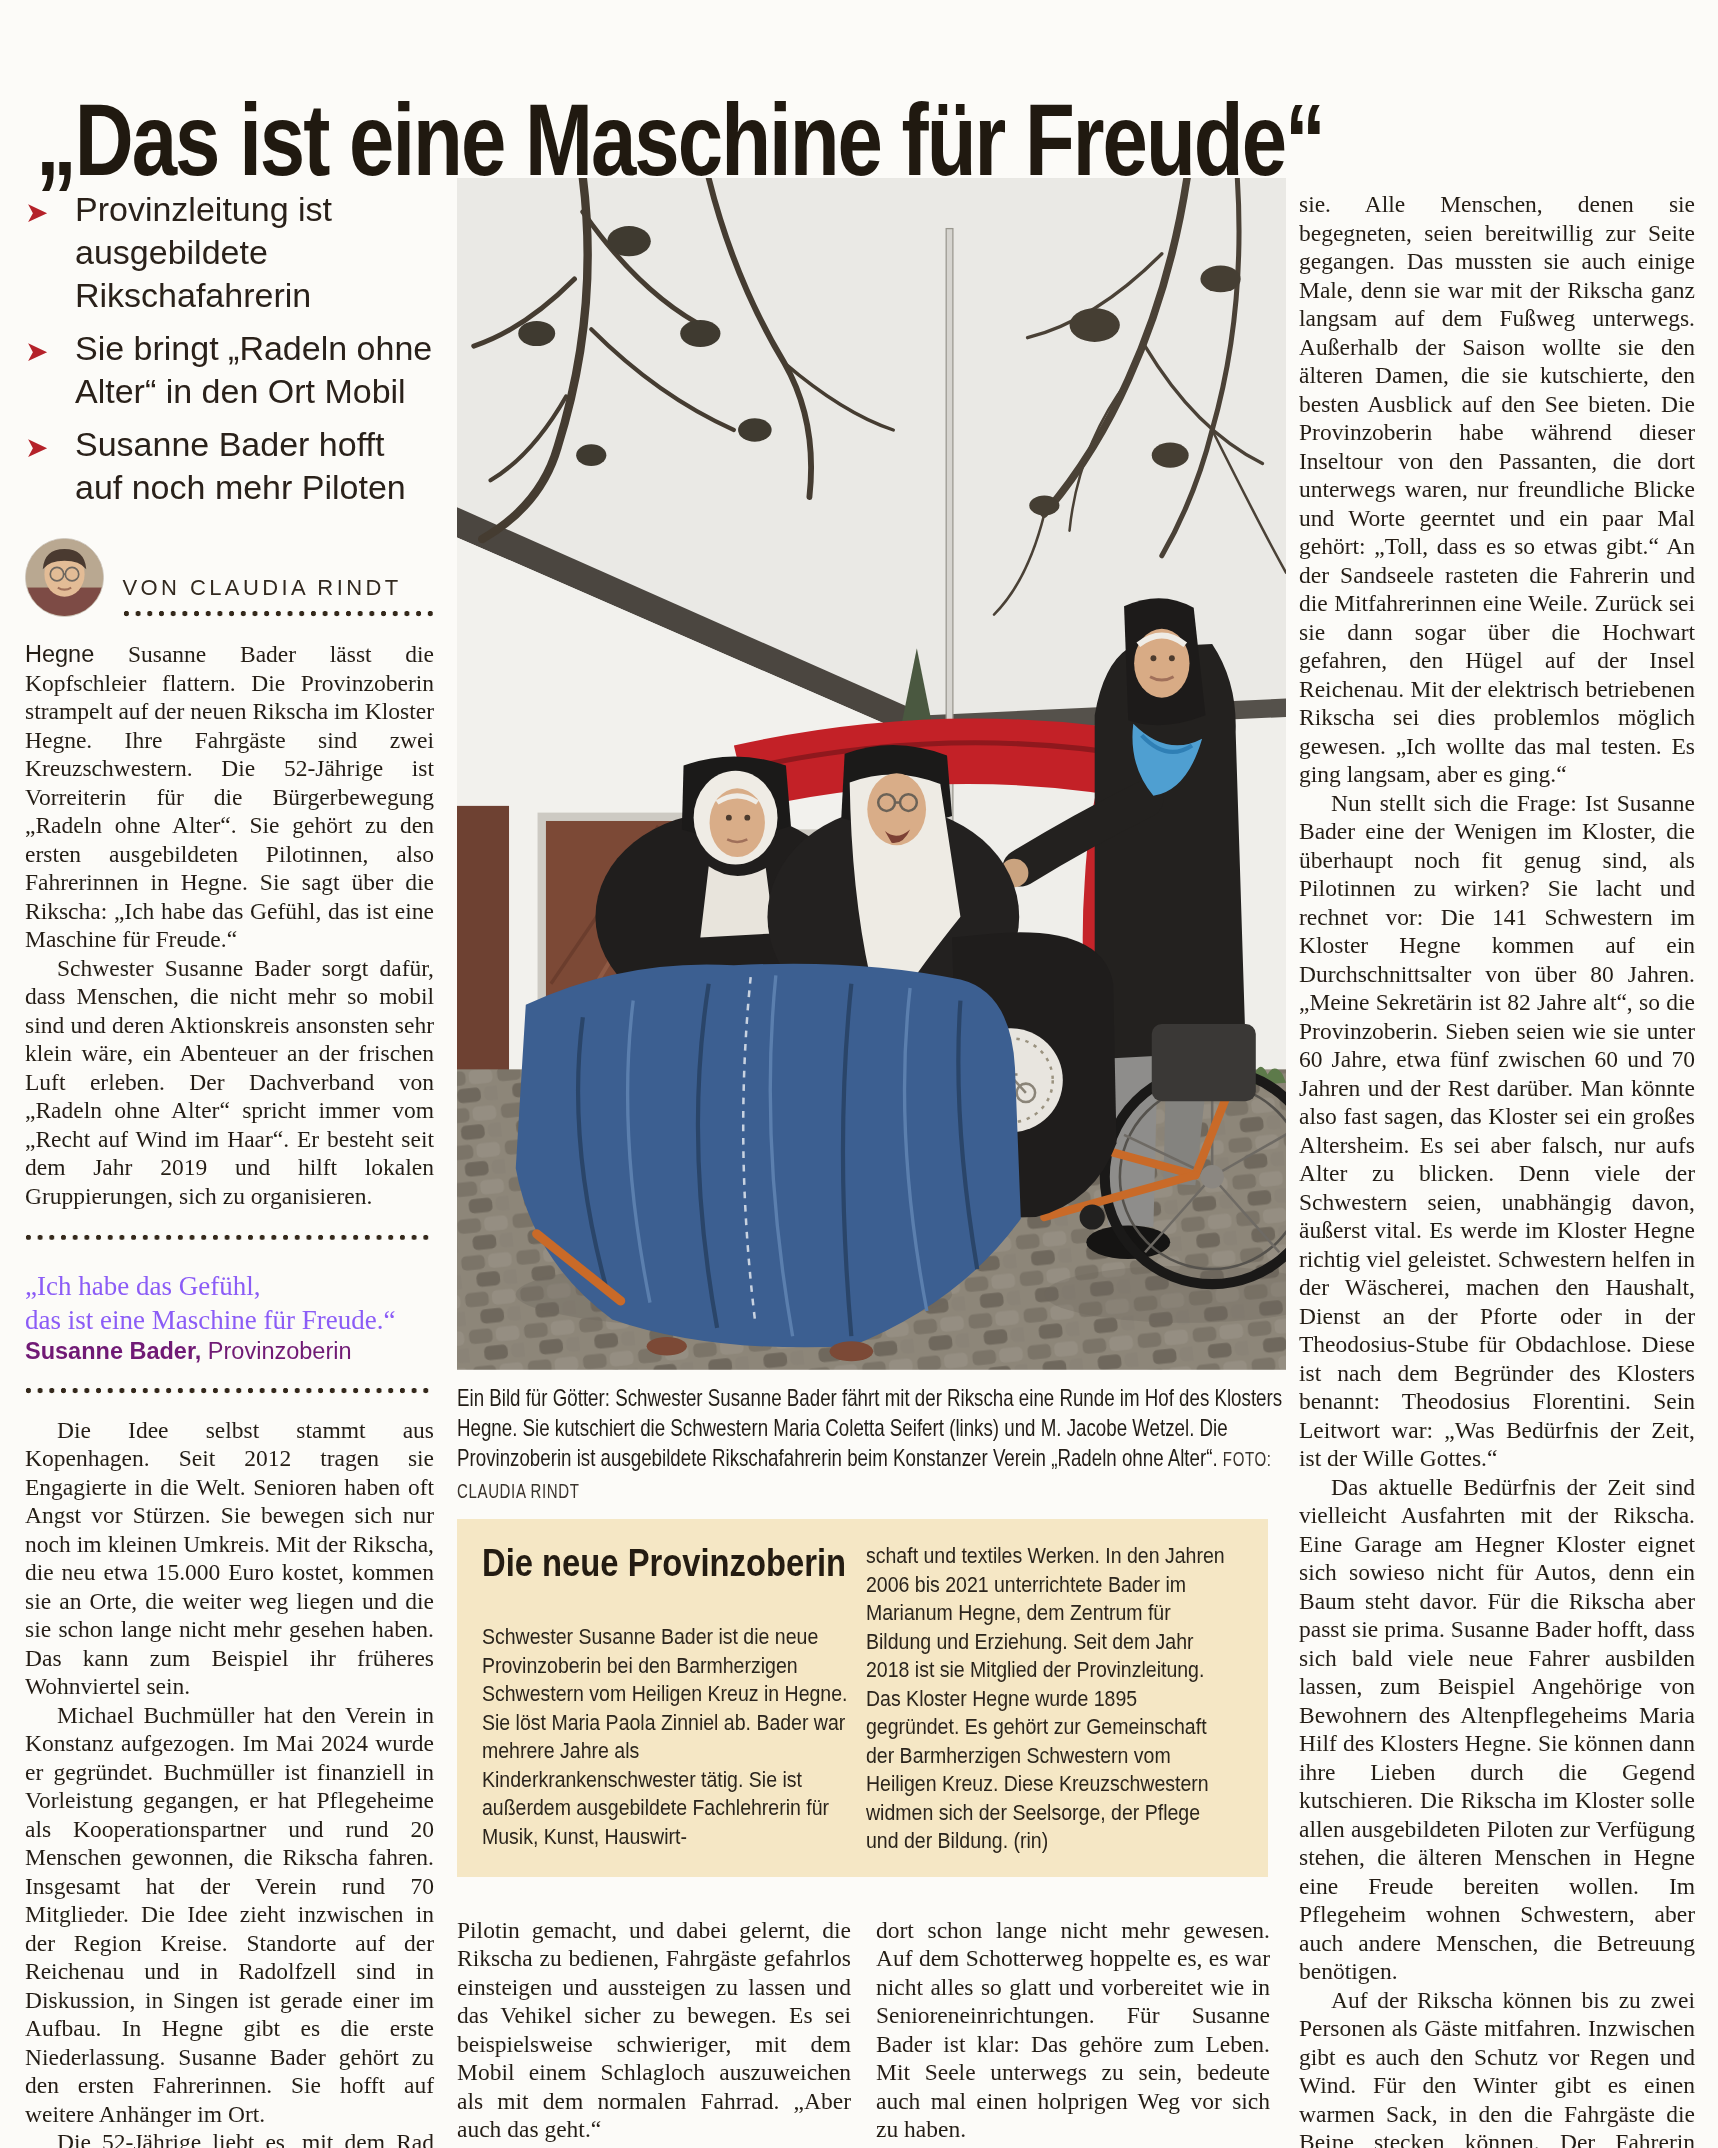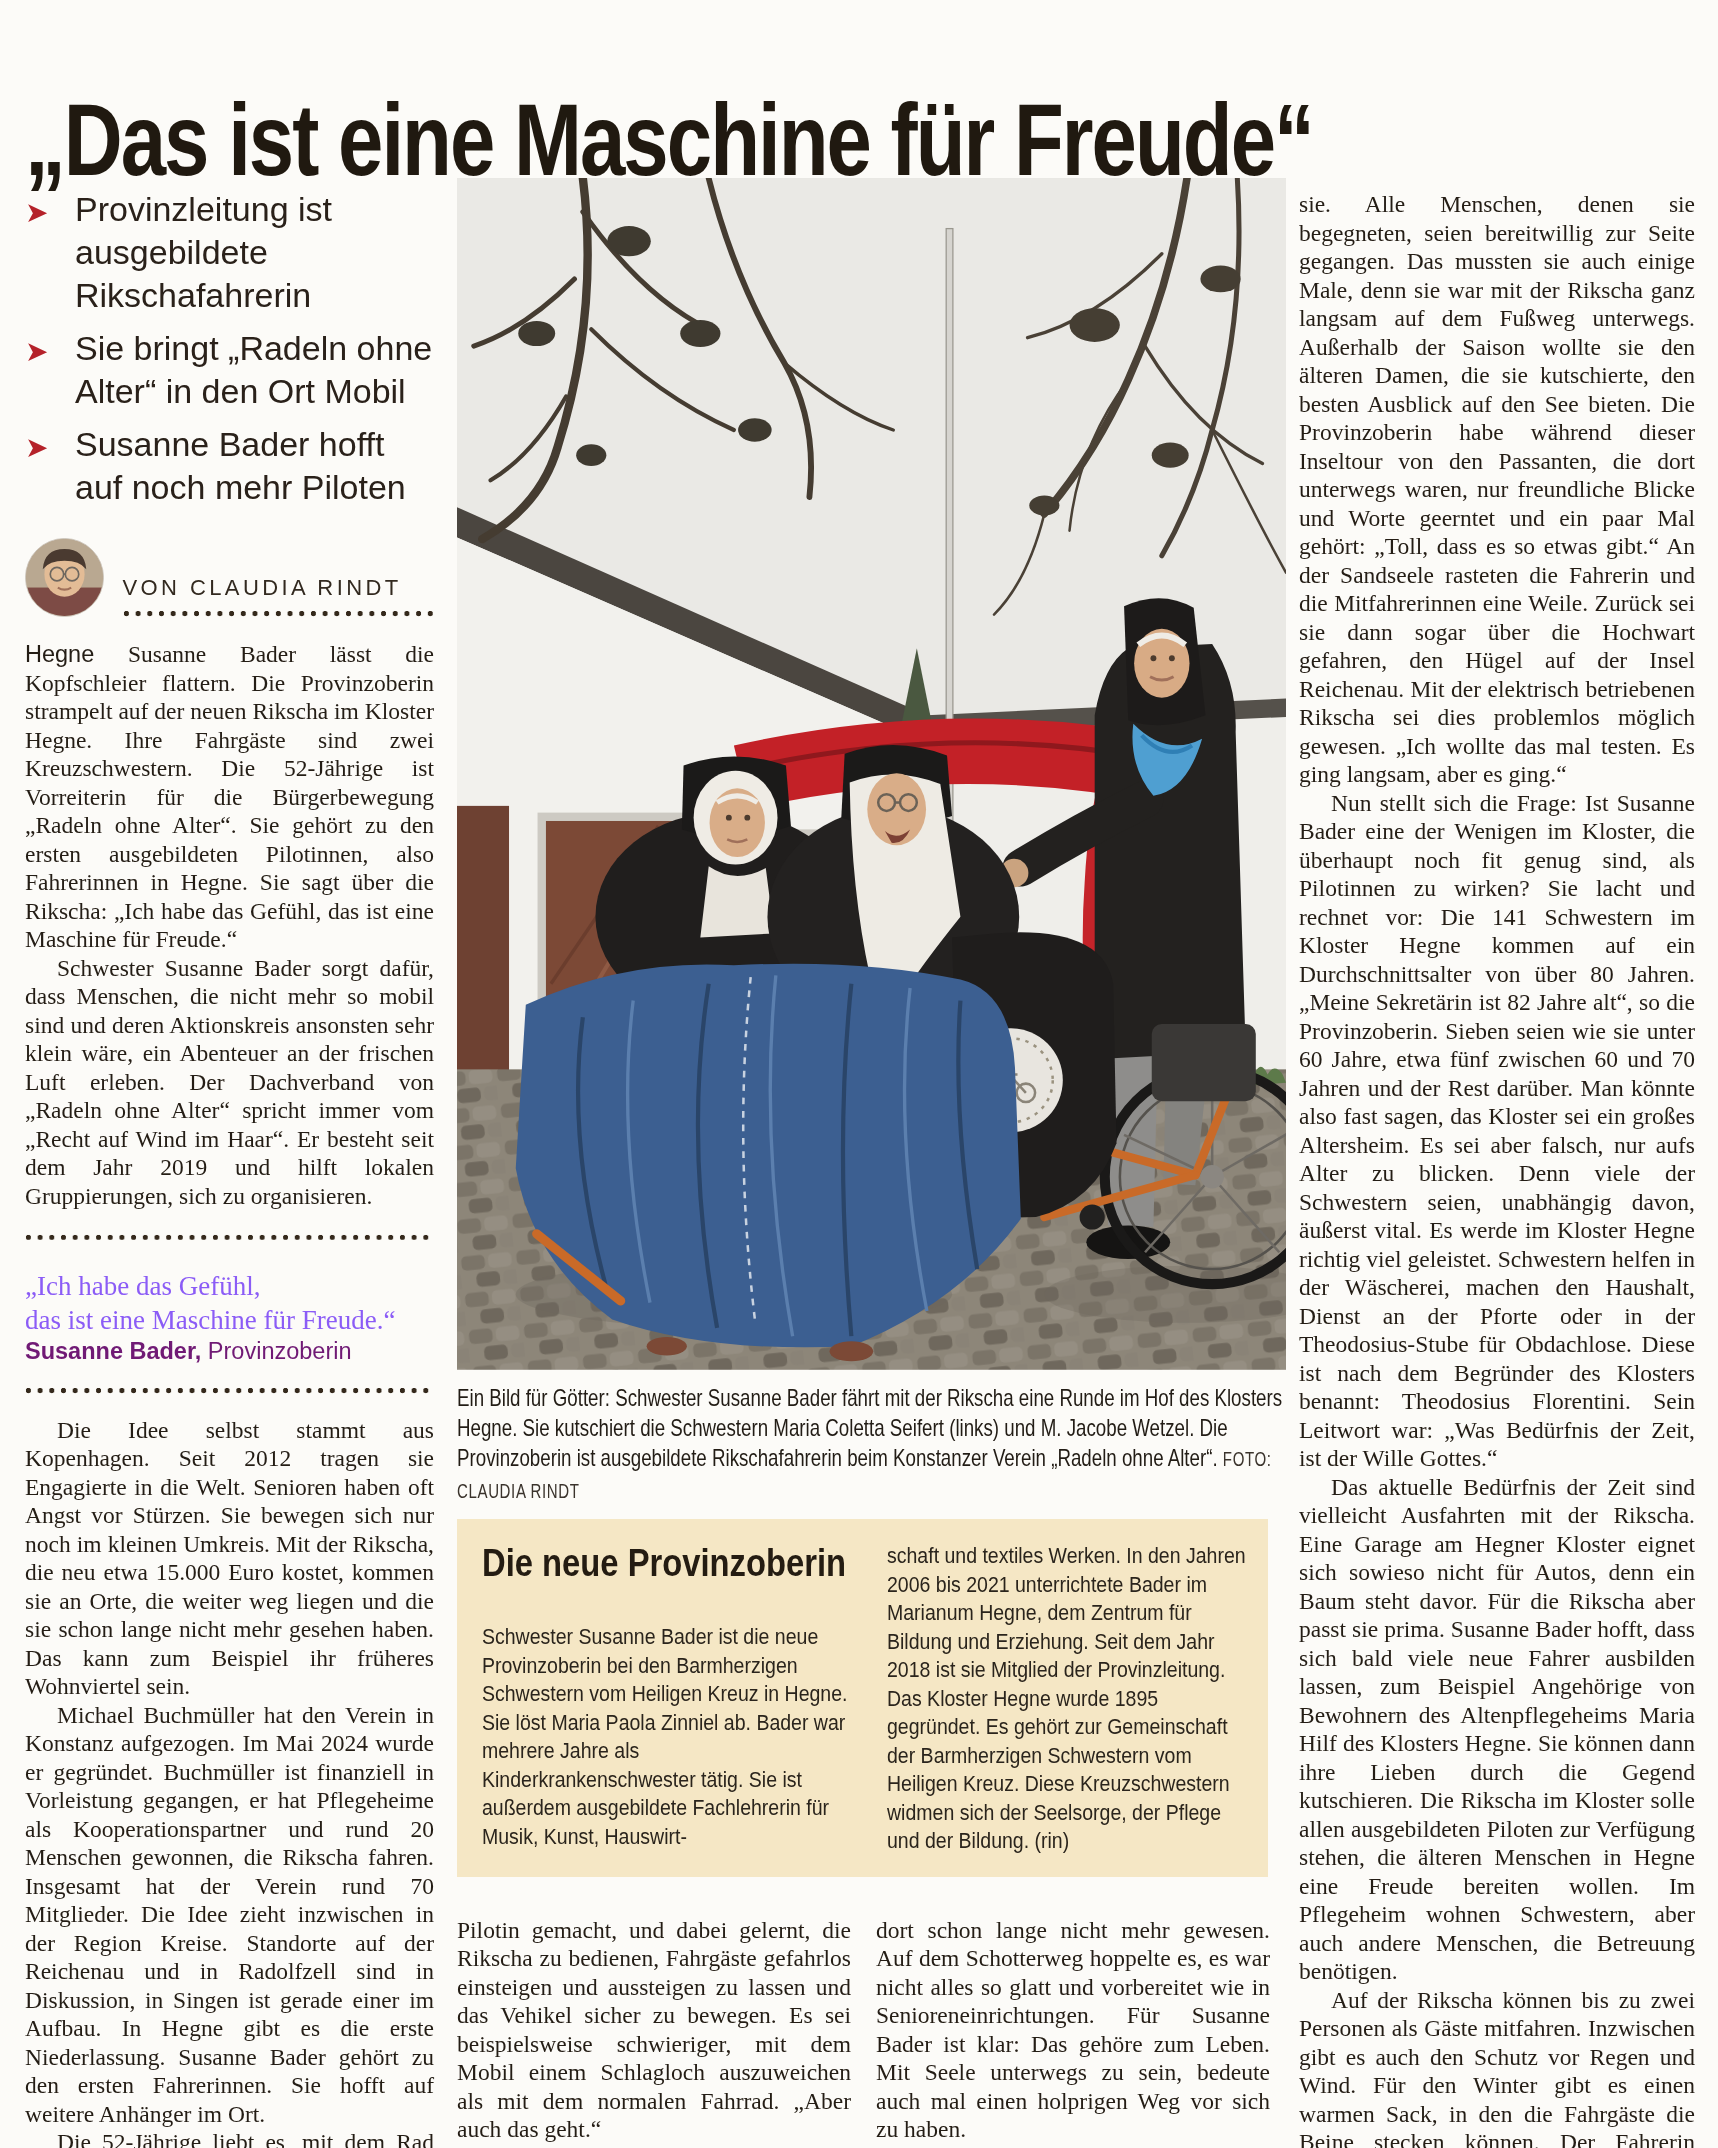--- a/index.html
+++ b/index.html
@@ -3,21 +3,21 @@
 <meta charset="utf-8">
 <style>
   html,body{margin:0;padding:0;}
   body{
     width:1718px;height:2148px;position:relative;overflow:hidden;
     background:#fcfbf8;color:#241d15;
     font-family:"Liberation Serif", serif;
   }
   
   .headline{
-    position:absolute;left:25px;top:13.4px;width:1678px;height:151px;overflow:visible;
+    position:absolute;left:36px;top:13.4px;width:1678px;height:151px;overflow:visible;
     font-family:"Liberation Sans", sans-serif;font-weight:700;
     font-size:102px;letter-spacing:-2.5px;color:#201910;white-space:nowrap;
   }
   .headline .squeeze{display:inline-block;transform:scaleX(.80);transform-origin:0 0;}
   
   .col1{position:absolute;left:25px;top:188px;width:409px;}
   .mid {position:absolute;left:457px;top:178px;width:829px;}
   .col4{position:absolute;left:1299px;top:190px;width:396px;}
   
   .bullets{list-style:none;margin:0 0 28.5px 0;padding:0;
@@ -47,21 +47,21 @@
   .qattr .nm{font-weight:700;}
   
   .photo{width:829px;height:1192px;display:block;background:#e9e8e4;}
   
   .caption-wrap{width:829px;margin-top:13.4px;overflow:visible;}
   .caption{font-family:"Liberation Sans", sans-serif;font-size:24px;line-height:30px;color:#221c15;
     width:1062px;transform:scaleX(.78);transform-origin:0 0;text-align:left;}
   .credit{font-size:19.3px;letter-spacing:0.8px;color:#3a332c;}
   
   .infobox{width:811px;background:#f5e7c5;margin-top:11.7px;padding:22px 25px 22px 25px;box-sizing:border-box;
-    display:flex;gap:36px;}
+    display:flex;gap:15px;}
   .ibcol{width:369px;flex:0 0 auto;overflow:visible;}
   .ibtitle{font-family:"Liberation Sans", sans-serif;font-weight:700;font-size:39px;color:#241c12;
     transform:scaleX(.84);transform-origin:0 0;white-space:nowrap;margin-bottom:37px;}
   .ibtext{font-family:"Liberation Sans", sans-serif;font-size:22.7px;line-height:28.5px;color:#2a241c;
     width:430px;transform:scaleX(.86);transform-origin:0 0;text-align:left;}
   
   .bcols{width:811px;display:flex;gap:25px;margin-top:39px;}
   .bcol{width:394px;flex:0 0 auto;}
   .bcol p{margin:0;font-size:23.5px;line-height:28.5px;text-align:justify;}
   .bcol p.ind{text-indent:32px;}

